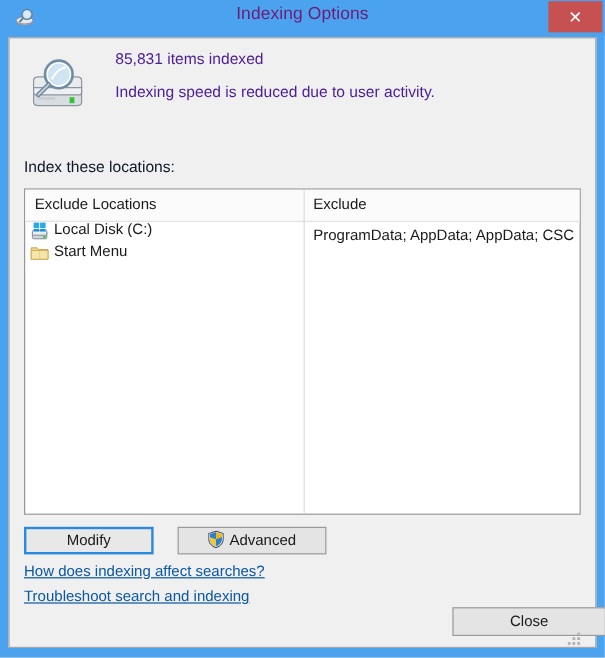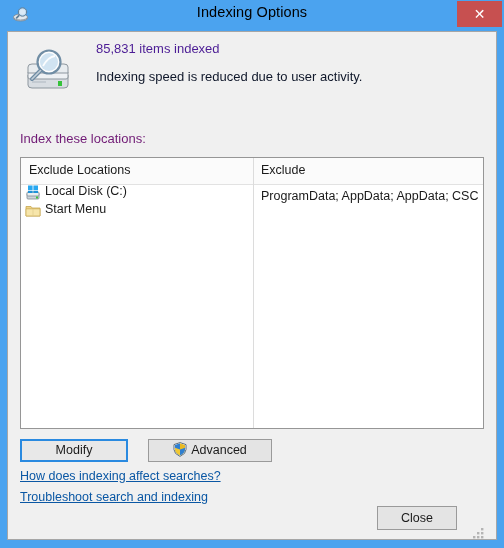--- a/index.html
+++ b/index.html
@@ -34,21 +34,21 @@
     position: absolute;
     left: 12px; top: 6px;
     width: 18px; height: 18px;
   }
   .title-text {
     position: absolute;
     left: 0; top: 4px;
     width: 504px;
     text-align: center;
     font-size: 14.5px;
-    color: #000000;
+    color: #701a75;
     letter-spacing: 0.1px;
   }
   .close-btn {
     position: absolute;
     right: 2px; top: 1px;
     width: 45px; height: 26px;
     background: #c75050;
     border: none;
     padding: 0;
     cursor: pointer;
@@ -83,30 +83,30 @@
     position: absolute;
     left: 96px; top: 41px;
     font-size: 13px;
     color: #4c1d95;
     white-space: nowrap;
   }
   .status-line2 {
     position: absolute;
     left: 96px; top: 69px;
     font-size: 13px;
-    color: #0f172a;
+    color: #4c1d95;
     white-space: nowrap;
   }
 
   
   .list-label {
     position: absolute;
     left: 20px; top: 131px;
     font-size: 13px;
-    color: #701a75;
+    color: #0f172a;
     white-space: nowrap;
   }
   .listbox {
     position: absolute;
     left: 20px; top: 157px;
     width: 464px; height: 272px;
     background: #ffffff;
     border: 1px solid #969696;
     box-sizing: border-box;
     overflow: hidden;
@@ -209,21 +209,21 @@
     cursor: pointer;
     white-space: nowrap;
   }
   .link1 { left: 20px; top: 469px; }
   .link2 { left: 20px; top: 490px; }
 
   
   .btn-close {
     position: absolute;
     left: 377px; top: 506px;
-    width: 80px; height: 24px;
+    width: 128px; height: 24px;
     background: #e4e4e4;
     border: 1px solid #9a9a9a;
     box-sizing: border-box;
     font-family: "Liberation Sans", sans-serif;
     font-size: 12.5px;
     color: #1a1a1a;
     cursor: pointer;
     line-height: 22px;
     text-align: center;
     padding: 0;

